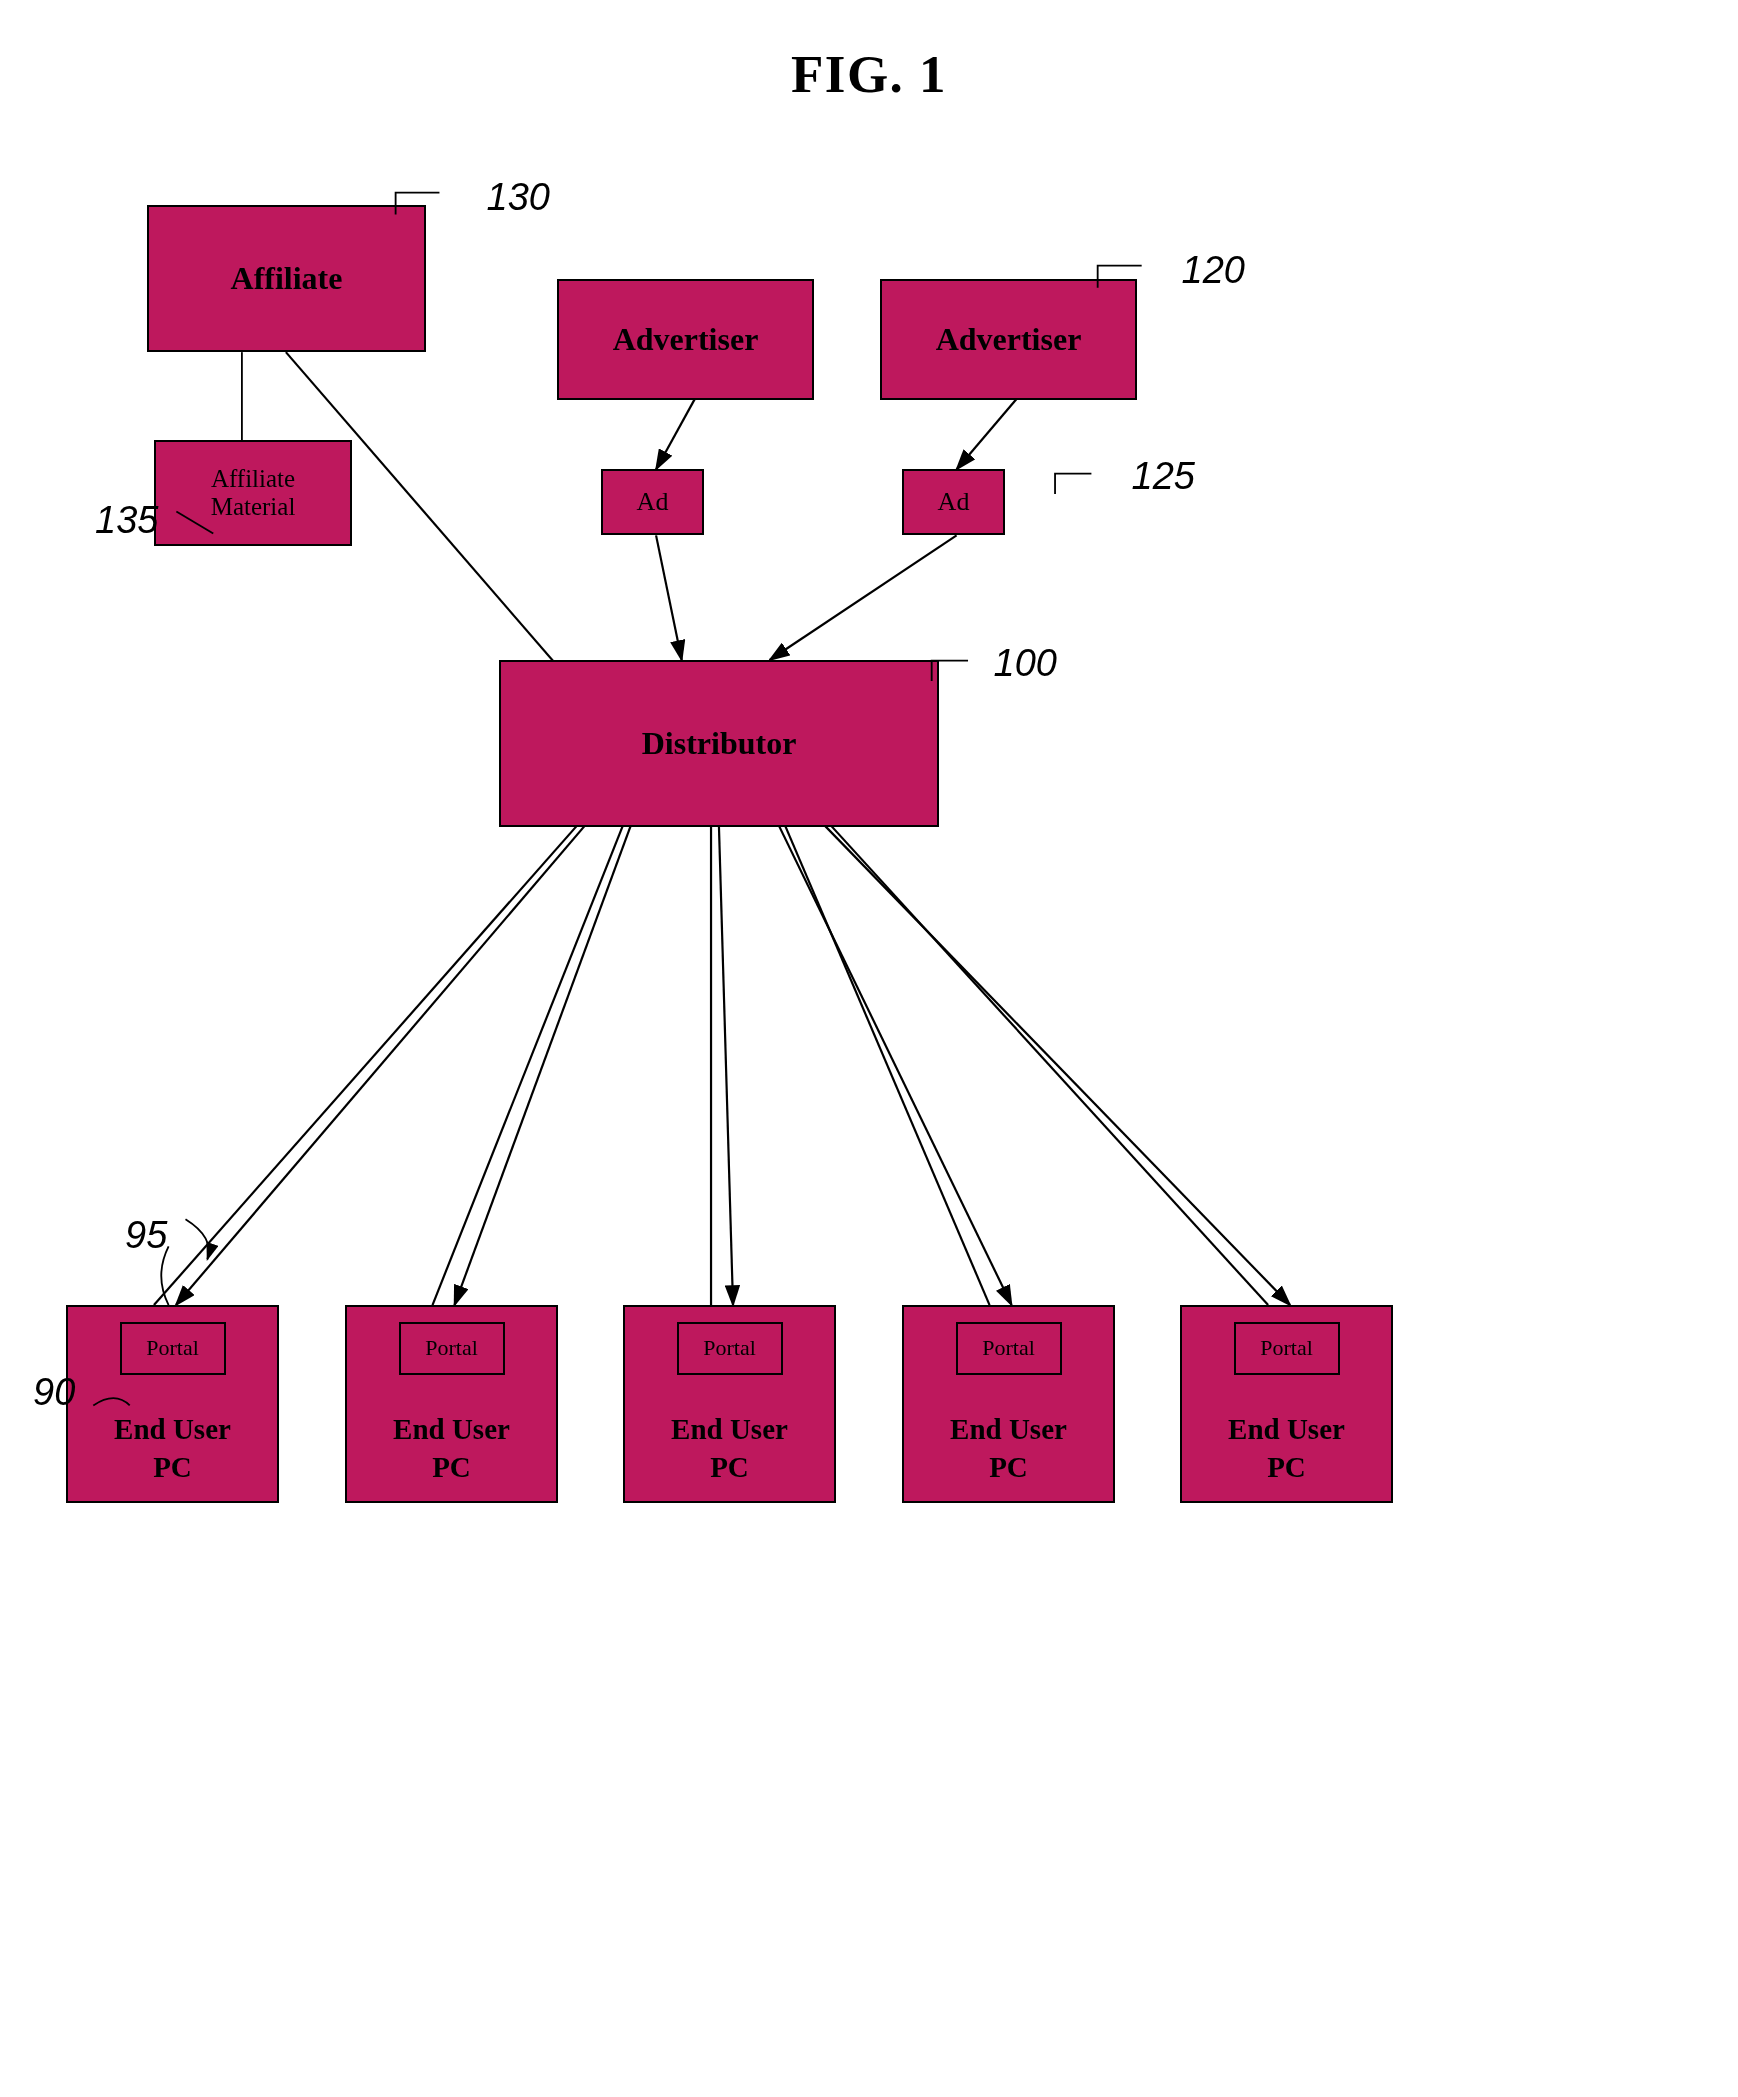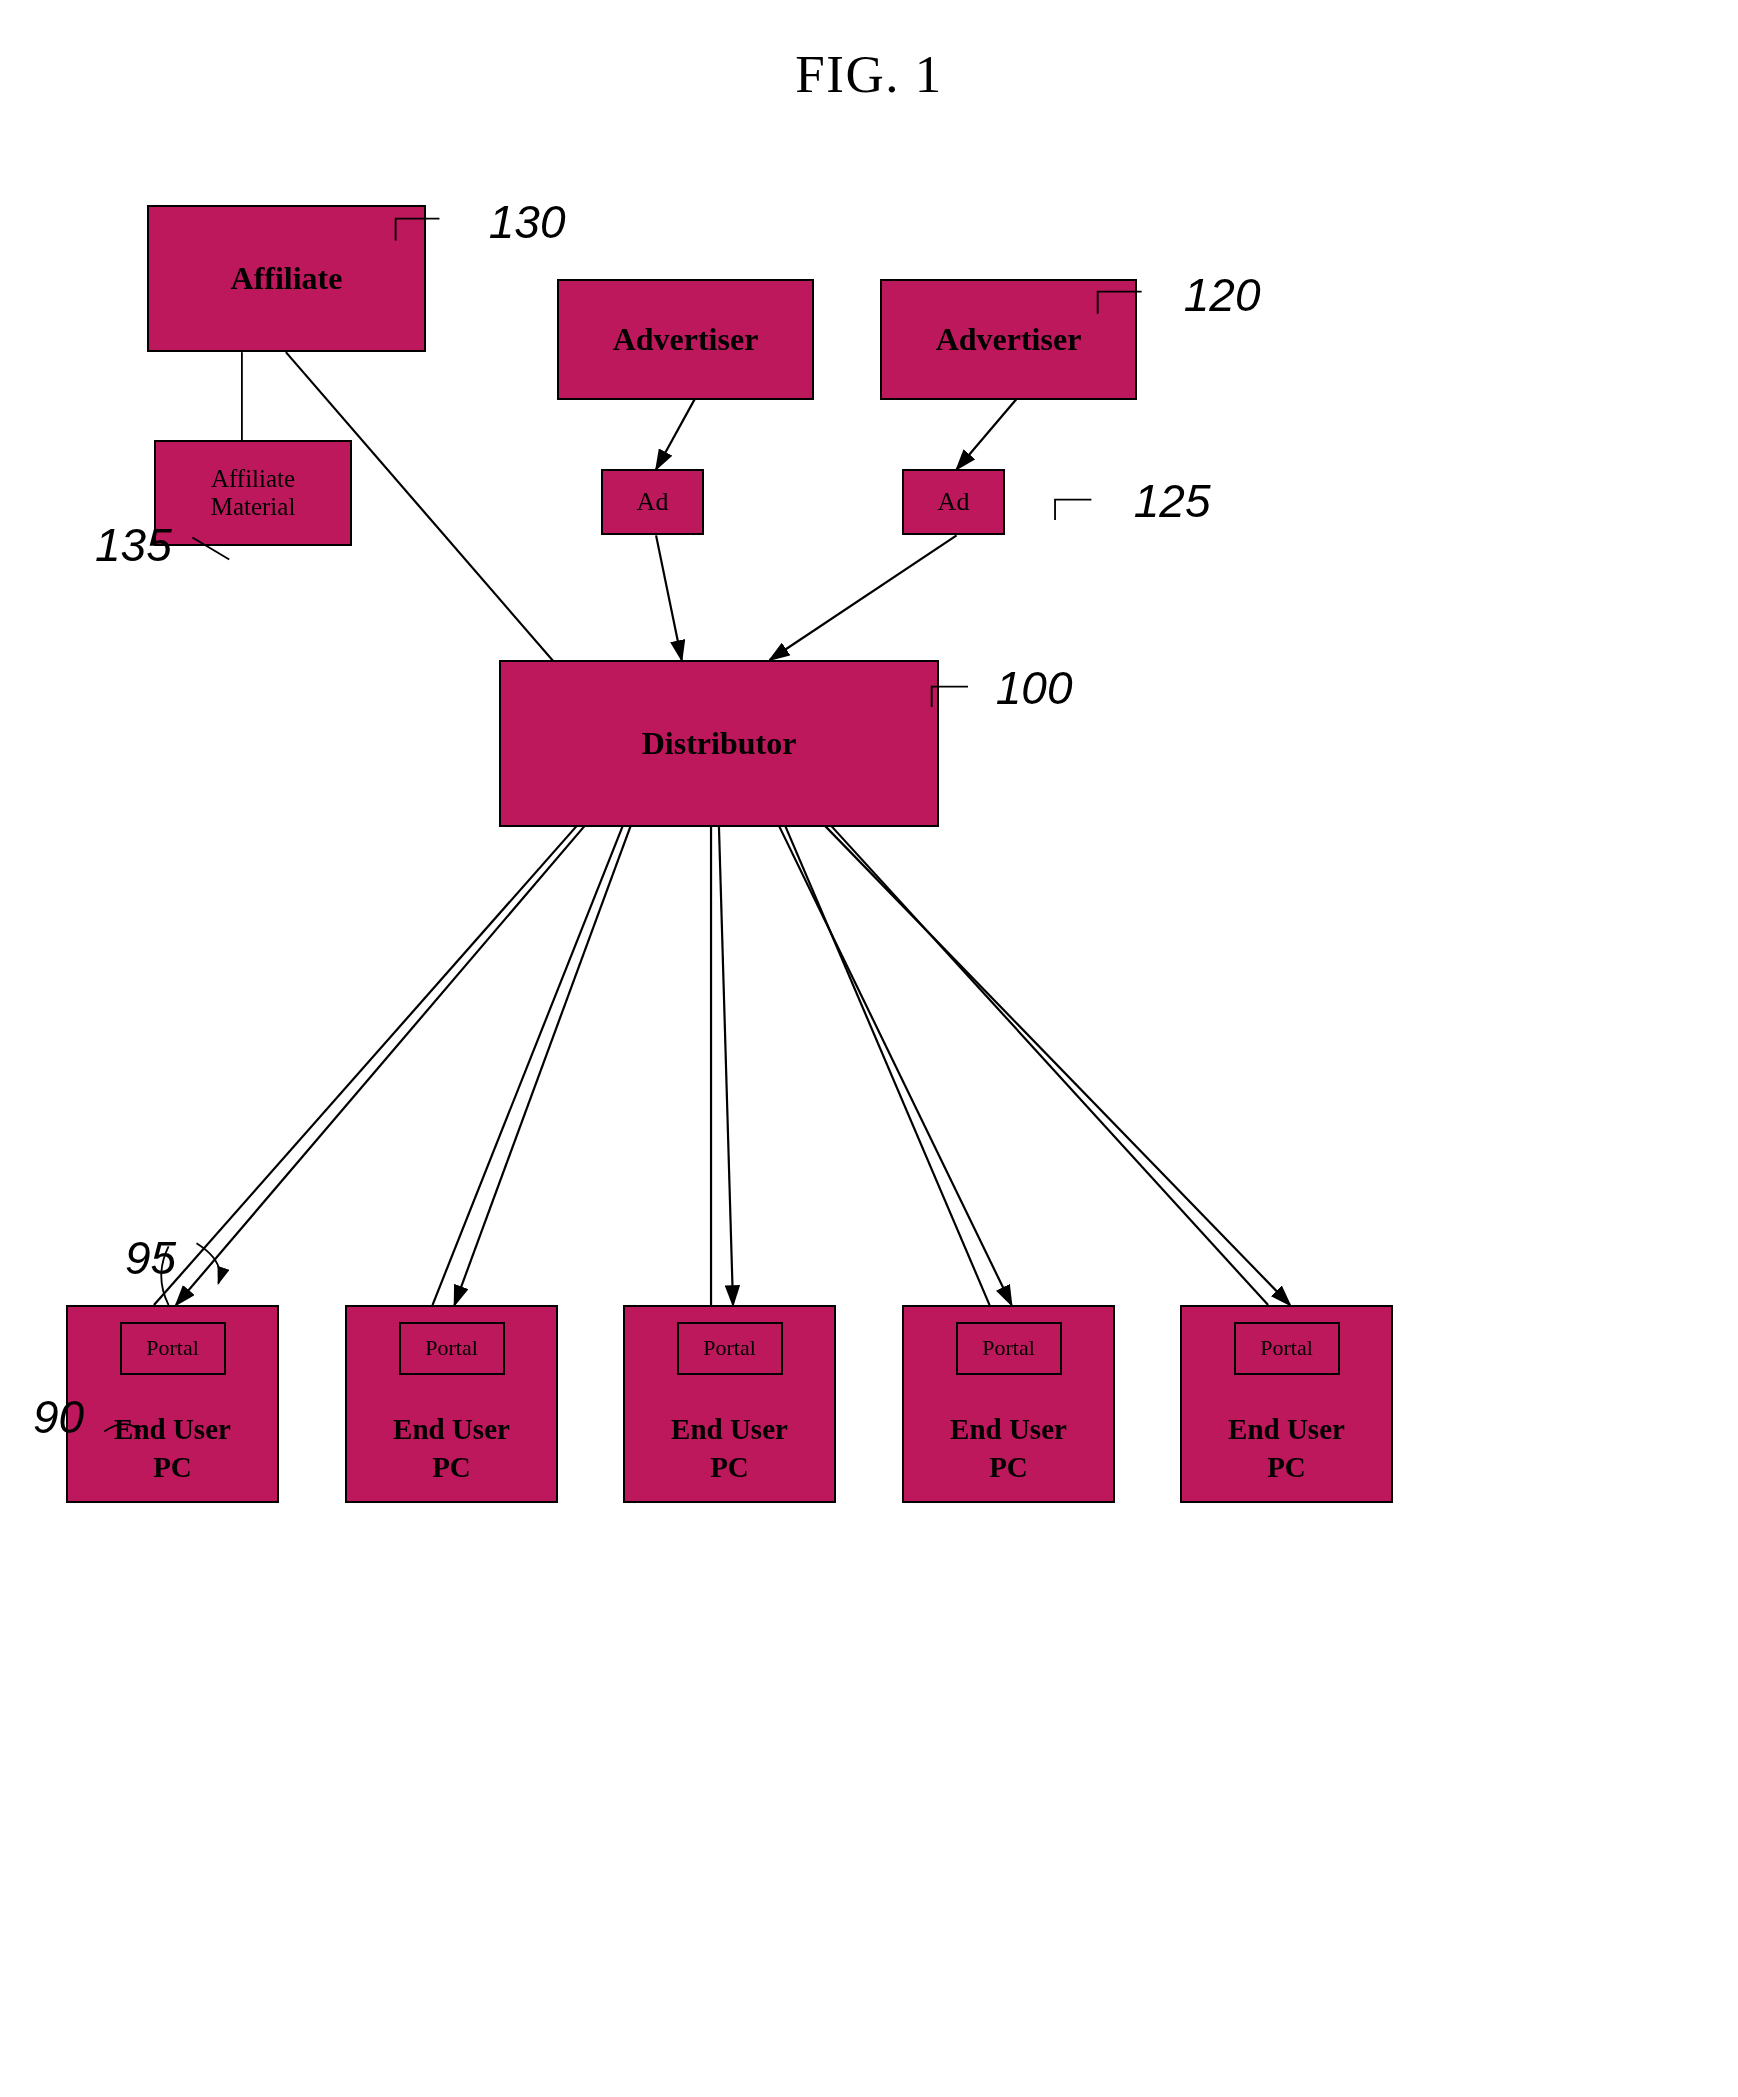--- a/index.html
+++ b/index.html
@@ -8,21 +8,21 @@
       font-family: 'Times New Roman', Times, serif;
       width: 1738px;
       height: 2097px;
       position: relative;
       overflow: hidden;
     }
 
     .page-title {
       text-align: center;
       font-size: 53px;
-      font-weight: normal;
+      font-weight: bold;
       padding-top: 44px;
       letter-spacing: 1.5px;
     }
 
     .diagram-container {
       position: absolute;
       top: 88px;
       left: 0;
       width: 1738px;
       height: 2009px;
@@ -45,25 +45,24 @@
     }
 
     .box-label-normal {
       font-size: 28px;
       font-weight: normal;
     }
 
     
     .ref {
       position: absolute;
-      font-size: 46px;
+      font-size: 38px;
       font-family: 'Comic Sans MS', cursive, sans-serif;
       font-style: italic;
       color: #000;
-      margin-top: 19px;
     }
 
     
     .diagram-svg {
       position: absolute;
       top: 0;
       left: 0;
       width: 1738px;
       height: 2009px;
     }

